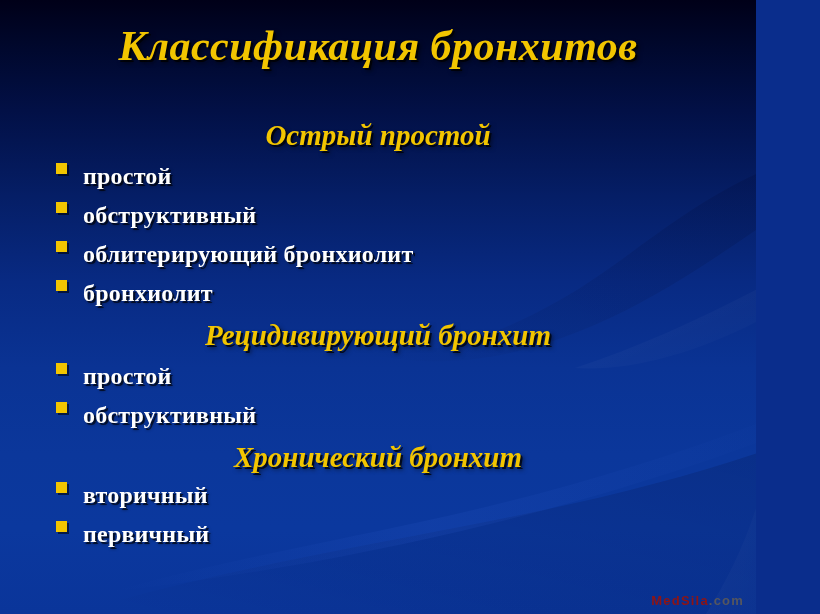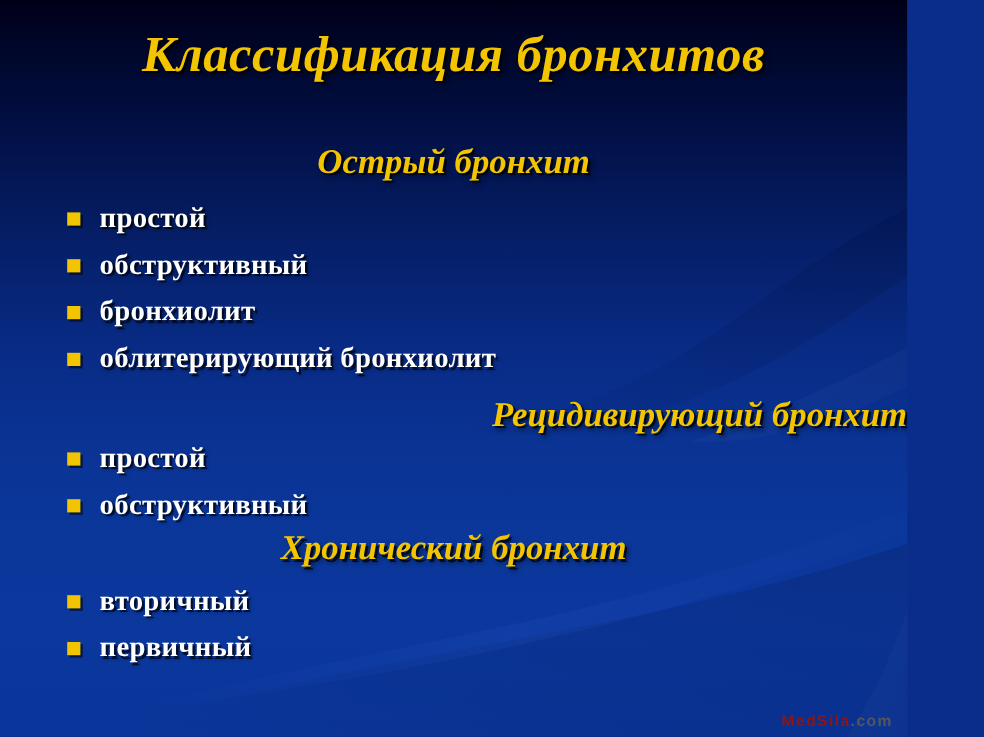--- a/index.html
+++ b/index.html
@@ -64,38 +64,37 @@
     color: #f2c500;
     font-size: 29px;
     font-weight: bold;
     font-style: italic;
     text-shadow:
       2px 2px 0 rgba(0,0,0,0.72),
       3px 3px 4px rgba(0,0,0,0.5);
     white-space: nowrap;
   }
   .heading.h1 { top: 119px; padding-left: 0px; }
-  .heading.h2 { top: 330px; padding-left: 0px; text-align: right; }
+  .heading.h2 { top: 319px; padding-left: 0px; }
   .heading.h3 { top: 441px; padding-left: 0px; }
 
   
   .bullets {
     position: absolute;
     left: 56px;
     margin: 0;
     padding: 0;
     list-style: none;
   }
   .bullets.g1 { top: 163px; }
   .bullets.g2 { top: 363px; }
   .bullets.g3 { top: 482px; }
 
   .bullet-item {
     display: flex;
-    align-items: center;
     height: 39px;
     white-space: nowrap;
   }
 
   .bullet-marker {
     flex: 0 0 auto;
     width: 11px;
     height: 11px;
     margin-right: 16px;
     background: #f2c500;
@@ -164,38 +163,38 @@
       <path d="M820,398 C700,450 560,492 420,522 C300,548 200,566 110,592
                C230,578 360,556 490,524 C640,487 750,447 820,418 Z" fill="url(#swooshC)"></path>
 
       <path d="M760,0 C790,120 800,260 780,400 C766,500 740,560 706,614
                L820,614 L820,0 Z" fill="url(#swooshA)"></path>
     </svg>
   </div>
 
   <div class="title">Классификация бронхитов</div>
 
-  <div class="heading h1">Острый бронхит</div>
+  <div class="heading h1">Острый простой</div>
 
   <ul class="bullets g1">
     <li class="bullet-item">
       <span class="bullet-marker"></span>
       <span class="bullet-label">простой</span>
     </li>
     <li class="bullet-item">
       <span class="bullet-marker"></span>
       <span class="bullet-label">обструктивный</span>
     </li>
     <li class="bullet-item">
       <span class="bullet-marker"></span>
+      <span class="bullet-label">облитерирующий бронхиолит</span>
+    </li>
+    <li class="bullet-item">
+      <span class="bullet-marker"></span>
       <span class="bullet-label">бронхиолит</span>
-    </li>
-    <li class="bullet-item">
-      <span class="bullet-marker"></span>
-      <span class="bullet-label">облитерирующий бронхиолит</span>
     </li>
   </ul>
 
   <div class="heading h2">Рецидивирующий бронхит</div>
 
   <ul class="bullets g2">
     <li class="bullet-item">
       <span class="bullet-marker"></span>
       <span class="bullet-label">простой</span>
     </li>

